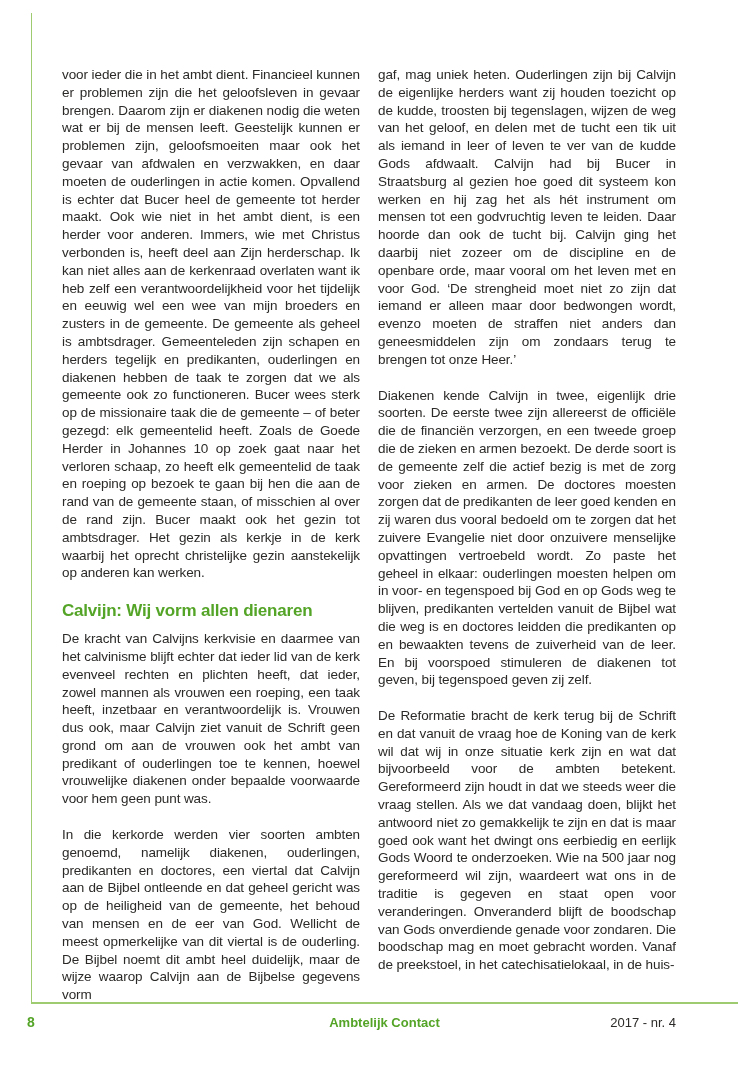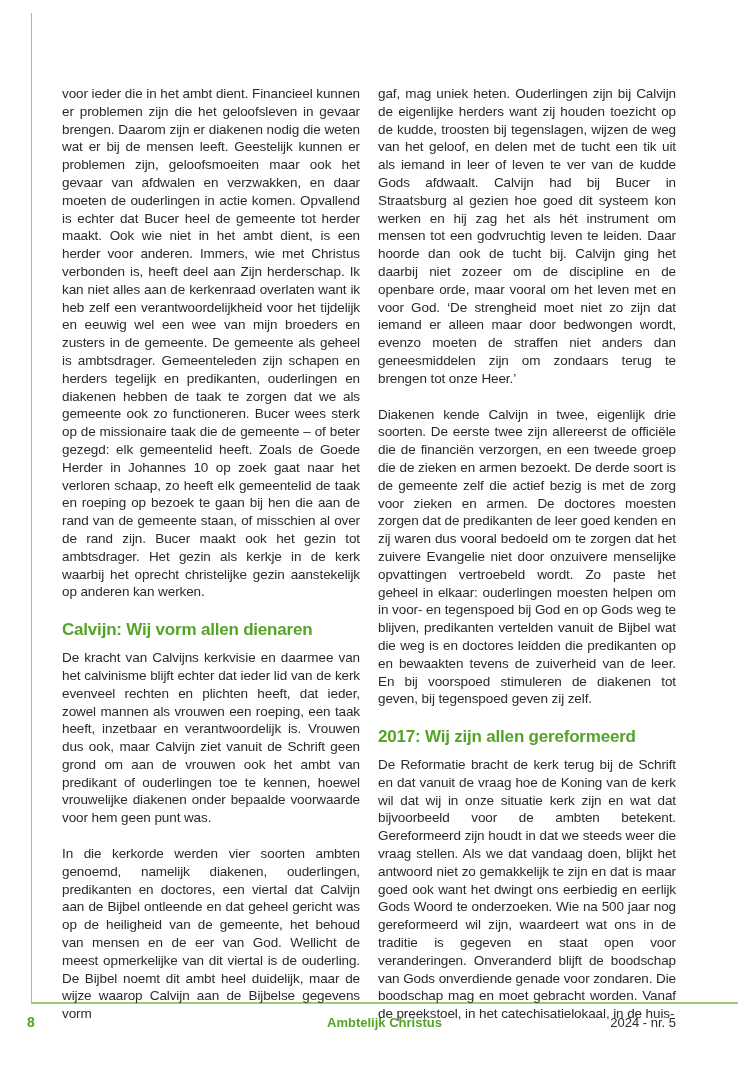--- a/index.html
+++ b/index.html
@@ -29,21 +29,21 @@
     position: absolute;
     left: 31px;
     right: 0;
     top: 1002px;
     height: 2px;
     background: var(--rule);
   }
   .content {
     position: absolute;
     left: 62px;
-    top: 85px;
+    top: 66px;
     width: 614px;
     display: flex;
     gap: 18px;
   }
   .col { width: 298px; }
   p.body {
     margin: 0 0 18px 0;
     font-size: 13.5px;
     line-height: 17.8px;
     color: var(--ink);
@@ -104,23 +104,22 @@
   <main class="content">
     <section class="col">
         <p class="body">voor ieder die in het ambt dient. Financieel kunnen er problemen zijn die het geloofsleven in gevaar brengen. Daarom zijn er diakenen nodig die weten wat er bij de mensen leeft. Geestelijk kunnen er problemen zijn, geloofsmoeiten maar ook het gevaar van afdwalen en verzwakken, en daar moeten de ouderlingen in actie komen. Opvallend is echter dat Bucer heel de gemeente tot herder maakt. Ook wie niet in het ambt dient, is een herder voor anderen. Immers, wie met Christus verbonden is, heeft deel aan Zijn herderschap. Ik kan niet alles aan de kerkenraad overlaten want ik heb zelf een verantwoordelijkheid voor het tijdelijk en eeuwig wel een wee van mijn broeders en zusters in de gemeente. De gemeente als geheel is ambtsdrager. Gemeenteleden zijn schapen en herders tegelijk en predikanten, ouderlingen en diakenen hebben de taak te zorgen dat we als gemeente ook zo functioneren. Bucer wees sterk op de missionaire taak die de gemeente – of beter gezegd: elk gemeentelid heeft. Zoals de Goede Herder in Johannes 10 op zoek gaat naar het verloren schaap, zo heeft elk gemeentelid de taak en roeping op bezoek te gaan bij hen die aan de rand van de gemeente staan, of misschien al over de rand zijn. Bucer maakt ook het gezin tot ambtsdrager. Het gezin als kerkje in de kerk waarbij het oprecht christelijke gezin aanstekelijk op anderen kan werken.</p>
         <h2 class="heading">Calvijn: Wij vorm allen dienaren</h2>
         <p class="body">De kracht van Calvijns kerkvisie en daarmee van het calvinisme blijft echter dat ieder lid van de kerk evenveel rechten en plichten heeft, dat ieder, zowel mannen als vrouwen een roeping, een taak heeft, inzetbaar en verantwoordelijk is. Vrouwen dus ook, maar Calvijn ziet vanuit de Schrift geen grond om aan de vrouwen ook het ambt van predikant of ouderlingen toe te kennen, hoewel vrouwelijke diakenen onder bepaalde voorwaarde voor hem geen punt was.</p>
         <p class="body">In die kerkorde werden vier soorten ambten genoemd, namelijk diakenen, ouderlingen, predikanten en doctores, een viertal dat Calvijn aan de Bijbel ontleende en dat geheel gericht was op de heiligheid van de gemeente, het behoud van mensen en de eer van God. Wellicht de meest opmerkelijke van dit viertal is de ouderling. De Bijbel noemt dit ambt heel duidelijk, maar de wijze waarop Calvijn aan de Bijbelse gegevens vorm</p>
       </section>
     <section class="col">
         <p class="body">gaf, mag uniek heten. Ouderlingen zijn bij Calvijn de eigenlijke herders want zij houden toezicht op de kudde, troosten bij tegenslagen, wijzen de weg van het geloof, en delen met de tucht een tik uit als iemand in leer of leven te ver van de kudde Gods afdwaalt. Calvijn had bij Bucer in Straatsburg al gezien hoe goed dit systeem kon werken en hij zag het als hét instrument om mensen tot een godvruchtig leven te leiden. Daar hoorde dan ook de tucht bij. Calvijn ging het daarbij niet zozeer om de discipline en de openbare orde, maar vooral om het leven met en voor God. ‘De strengheid moet niet zo zijn dat iemand er alleen maar door bedwongen wordt, evenzo moeten de straffen niet anders dan geneesmiddelen zijn om zondaars terug te brengen tot onze Heer.’</p>
         <p class="body">Diakenen kende Calvijn in twee, eigenlijk drie soorten. De eerste twee zijn allereerst de officiële die de financiën verzorgen, en een tweede groep die de zieken en armen bezoekt. De derde soort is de gemeente zelf die actief bezig is met de zorg voor zieken en armen. De doctores moesten zorgen dat de predikanten de leer goed kenden en zij waren dus vooral bedoeld om te zorgen dat het zuivere Evangelie niet door onzuivere menselijke opvattingen vertroebeld wordt. Zo paste het geheel in elkaar: ouderlingen moesten helpen om in voor- en tegenspoed bij God en op Gods weg te blijven, predikanten vertelden vanuit de Bijbel wat die weg is en doctores leidden die predikanten op en bewaakten tevens de zuiverheid van de leer. En bij voorspoed stimuleren de diakenen tot geven, bij tegenspoed geven zij zelf.</p>
-        <h2 class="heading">2017: Wij zijn allen gereformeerd</h2>
         <p class="body">De Reformatie bracht de kerk terug bij de Schrift en dat vanuit de vraag hoe de Koning van de kerk wil dat wij in onze situatie kerk zijn en wat dat bijvoorbeeld voor de ambten betekent. Gereformeerd zijn houdt in dat we steeds weer die vraag stellen. Als we dat vandaag doen, blijkt het antwoord niet zo gemakkelijk te zijn en dat is maar goed ook want het dwingt ons eerbiedig en eerlijk Gods Woord te onderzoeken. Wie na 500 jaar nog gereformeerd wil zijn, waardeert wat ons in de traditie is gegeven en staat open voor veranderingen. Onveranderd blijft de boodschap van Gods onverdiende genade voor zondaren. Die boodschap mag en moet gebracht worden. Vanaf de preekstoel, in het catechisatielokaal, in de huis-</p>
       </section>
   </main>
 
   <footer class="footer">
     <span class="pagenum">8</span>
-    <span class="journal">Ambtelijk Christus</span>
-    <span class="issue">2024 - nr. 5</span>
+    <span class="journal">Ambtelijk Contact</span>
+    <span class="issue">2017 - nr. 4</span>
   </footer>
 </div>
 
 </body></html>

